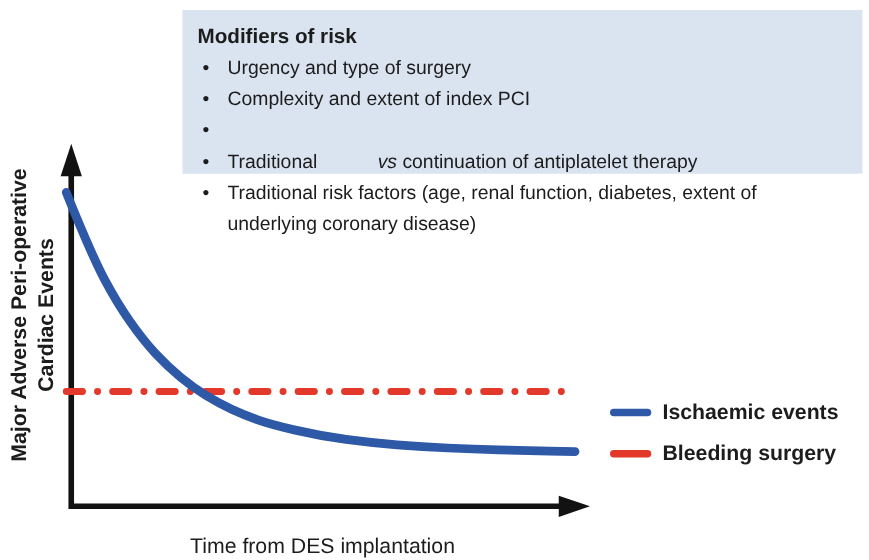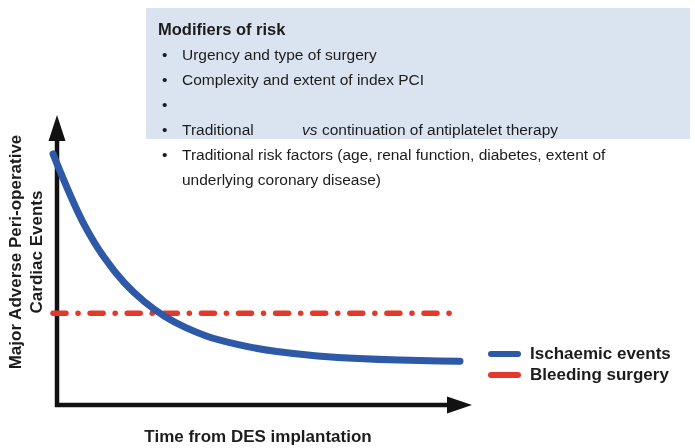--- a/index.html
+++ b/index.html
@@ -41,26 +41,26 @@
   .y-axis-label{
     position:absolute;left:26px;top:252px;
     transform:translate(-50%,-50%) rotate(-90deg);
     white-space:nowrap;text-align:center;
     font-weight:bold;font-size:17px;line-height:21px;
   }
   .x-axis-label{
     position:absolute;left:258px;top:437px;
     transform:translate(-50%,-50%);
     white-space:nowrap;
-    font-weight:bold;font-size:17px;
+    font-weight:normal;font-size:17px;
   }
 
   .legend{
-    position:absolute;left:488px;top:344px;
-    display:flex;flex-direction:column;gap:1px;
+    position:absolute;left:488px;top:320px;
+    display:flex;flex-direction:column;gap:13px;
   }
   .legend-row{display:flex;align-items:center;gap:9px;}
   .legend-swatch{width:33px;height:6.5px;border-radius:3.5px;flex:0 0 33px;}
   .legend-swatch.blue{background:var(--blue);}
   .legend-swatch.red{background:var(--red);}
   .legend-label{font-weight:bold;font-size:17px;white-space:nowrap;}
 </style>
 </head>
 <body>
 

